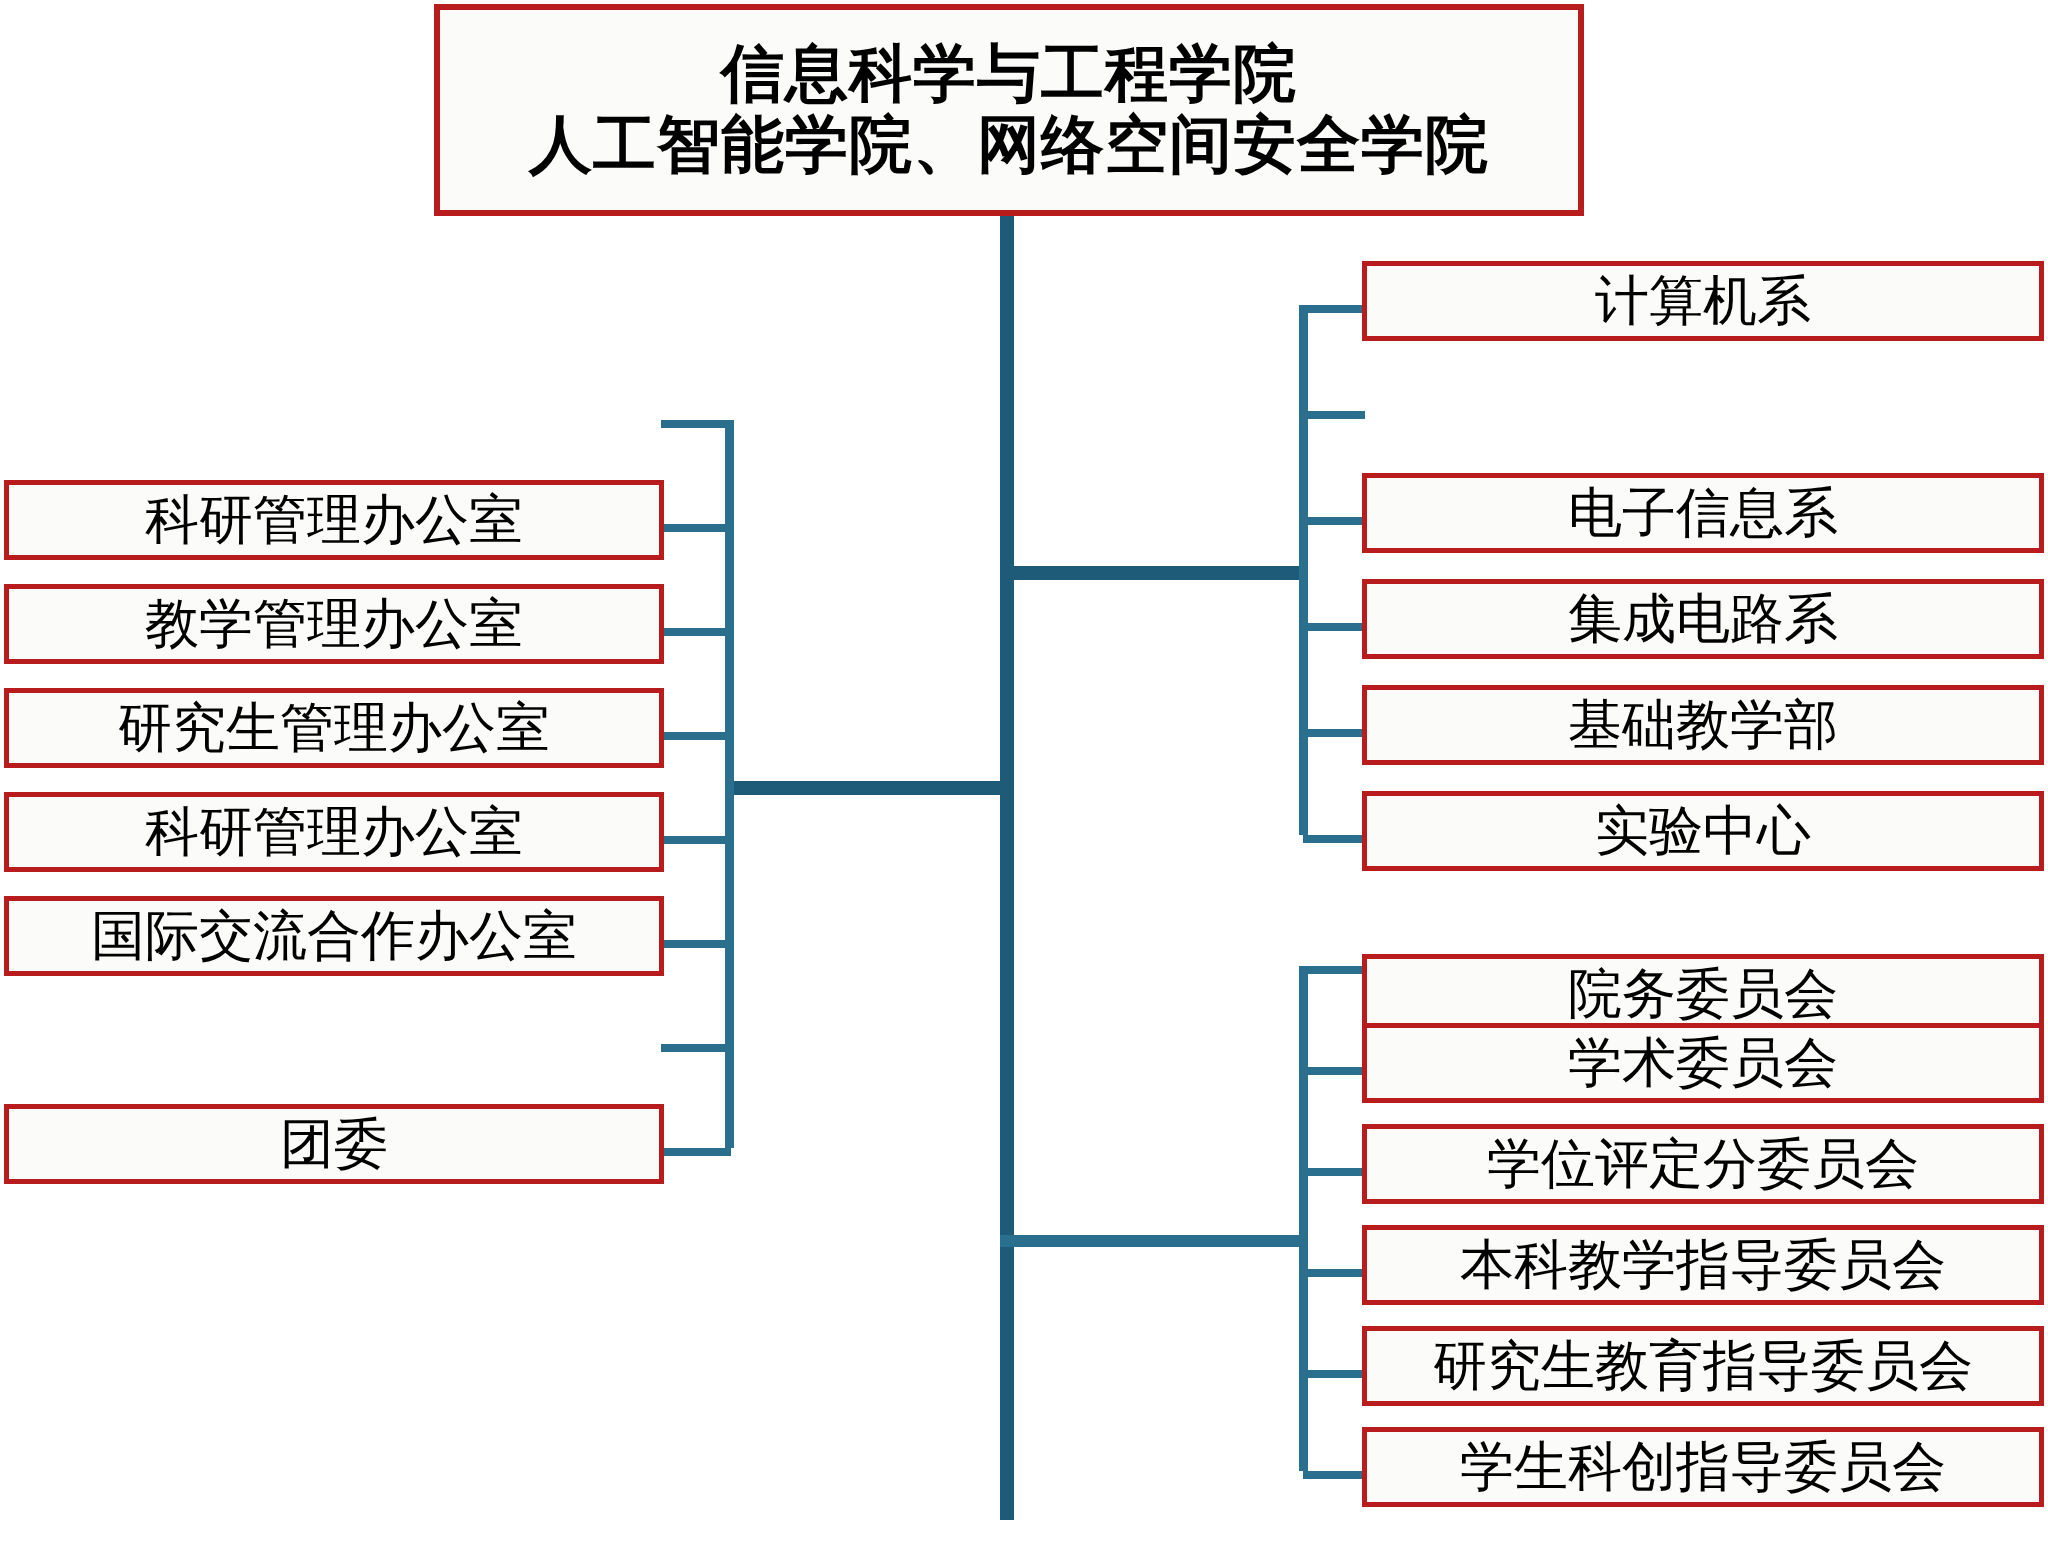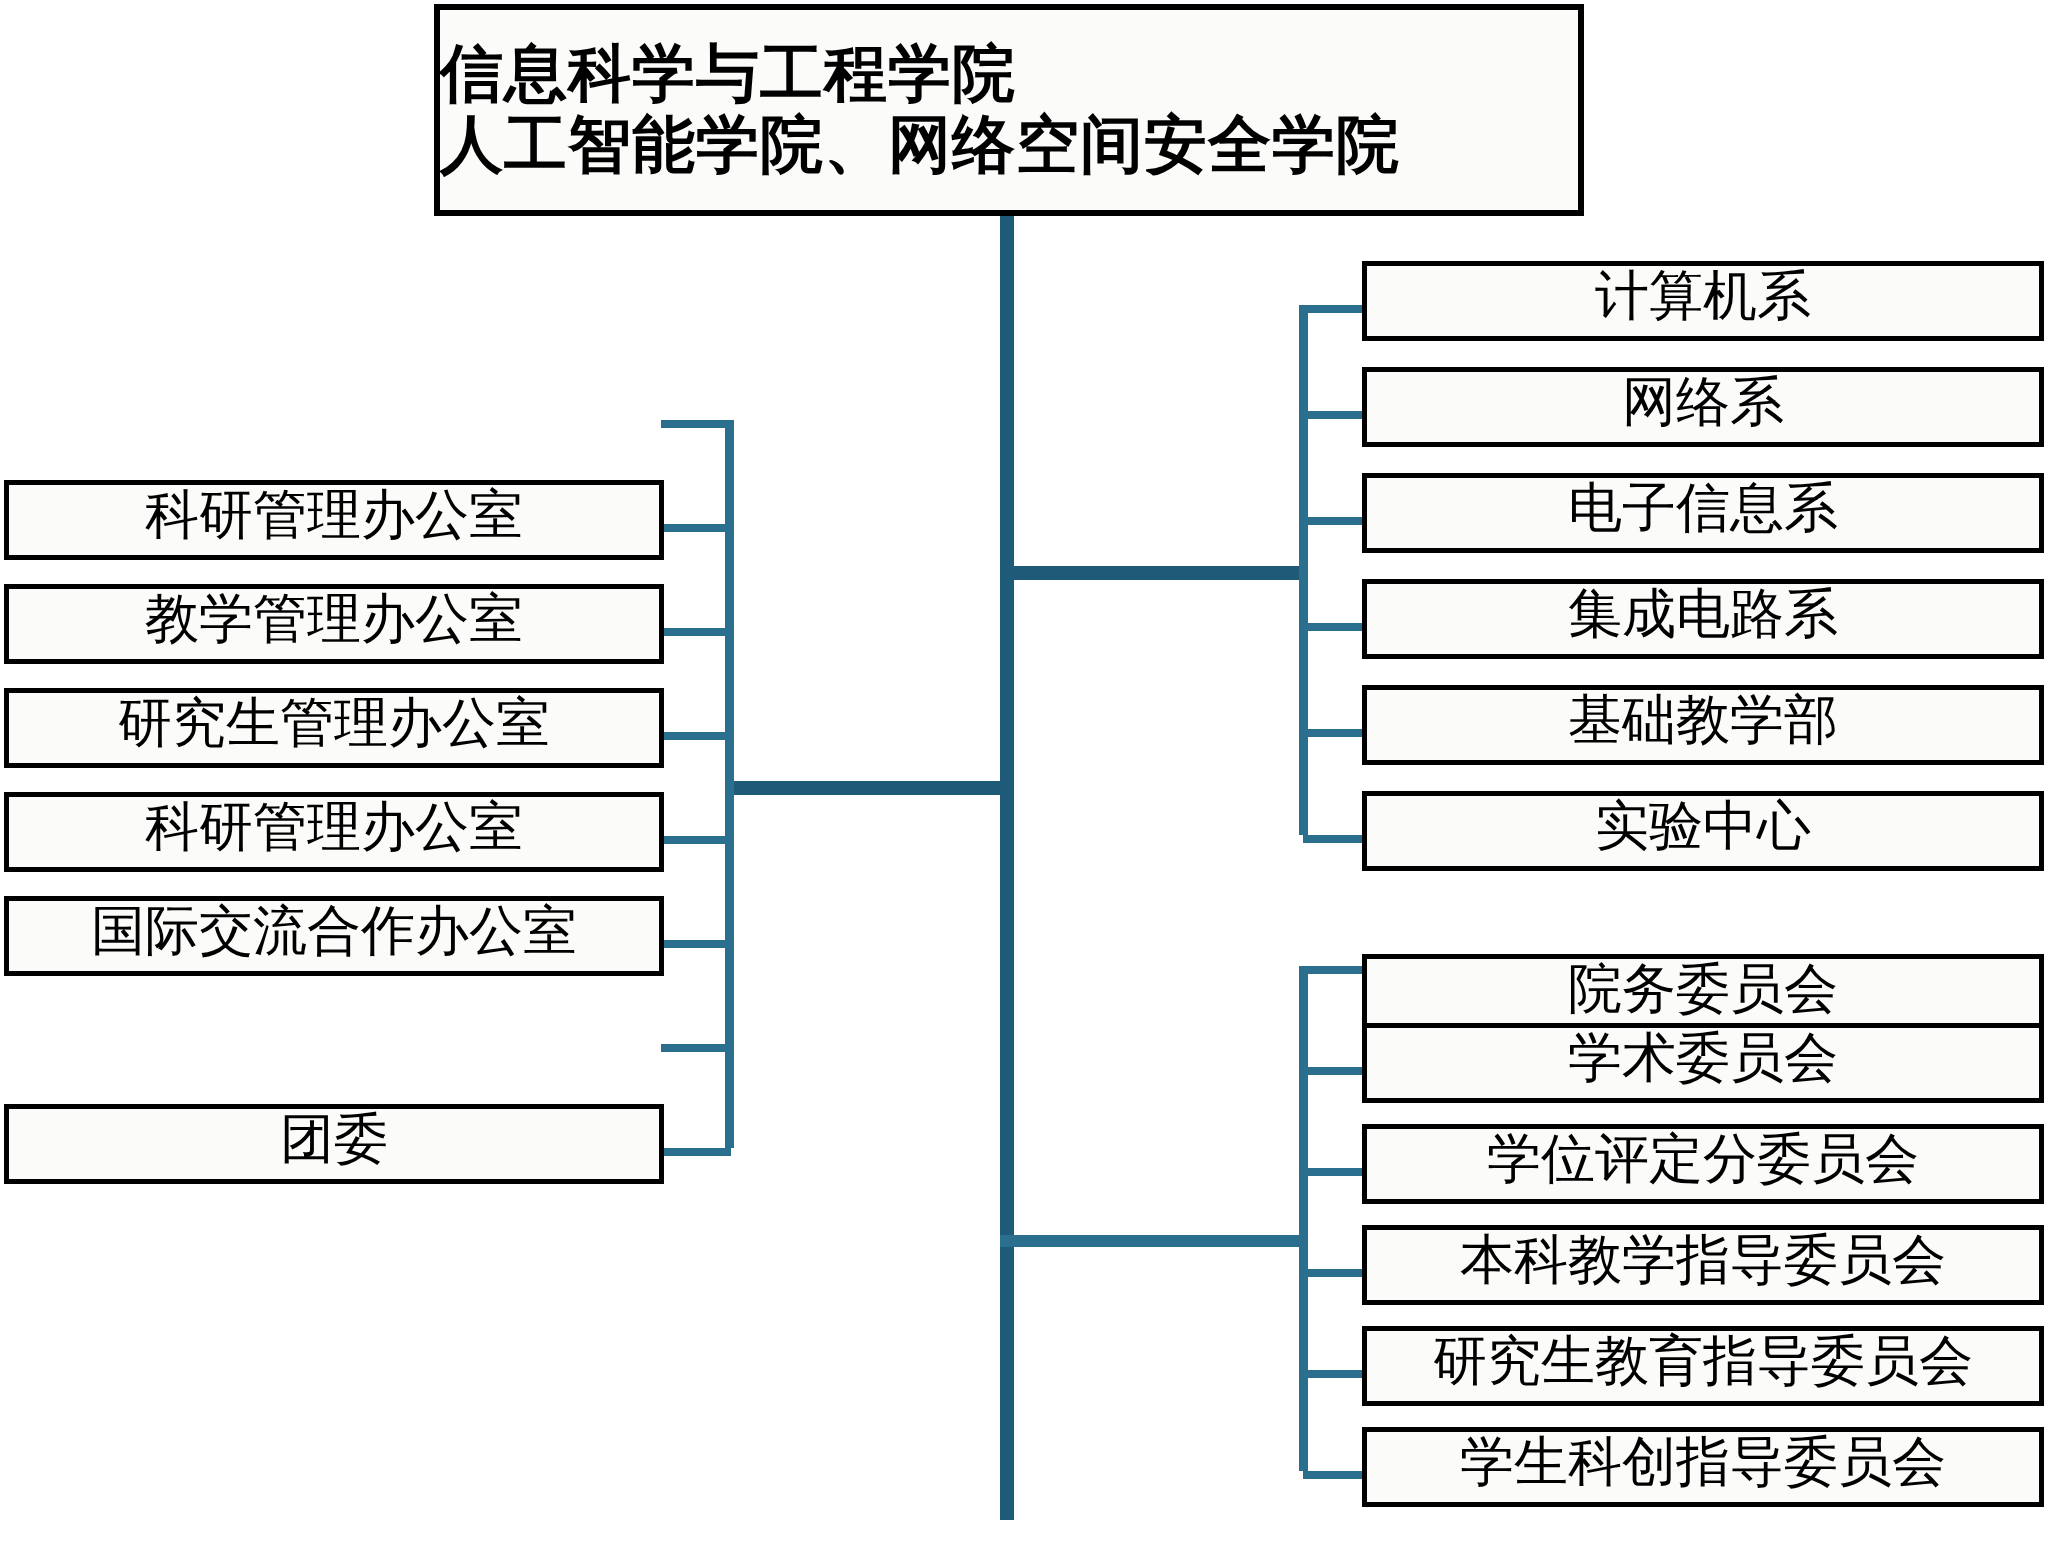--- a/index.html
+++ b/index.html
@@ -14,23 +14,23 @@
     height:1547px;
     background:#ffffff;
     overflow:hidden;
   }
 
   
   .node{
     position:absolute;
     box-sizing:border-box;
     background:#fbfbfa;
-    border:5px solid #000000;
+    border:5px solid #b91c1c;
     display:flex;
-    align-items:flex-start;
+    align-items:center;
     justify-content:center;
     text-align:center;
     line-height:1.12;
     white-space:nowrap;
     z-index:5;
   }
 
   
   #root-node{
     left:434px;
@@ -201,23 +201,20 @@
   <div class="node left-node" style="top:896px">
       <span>国际交流合作办公室</span>
     </div>
   <div class="node left-node" style="top:1104px">
       <span>团委</span>
     </div>
 
   <div class="node right-node" style="top:261px">
       <span>计算机系</span>
     </div>
-  <div class="node right-node" style="top:367px">
-      <span>网络系</span>
-    </div>
   <div class="node right-node" style="top:473px">
       <span>电子信息系</span>
     </div>
   <div class="node right-node" style="top:579px">
       <span>集成电路系</span>
     </div>
   <div class="node right-node" style="top:685px">
       <span>基础教学部</span>
     </div>
   <div class="node right-node" style="top:791px">

